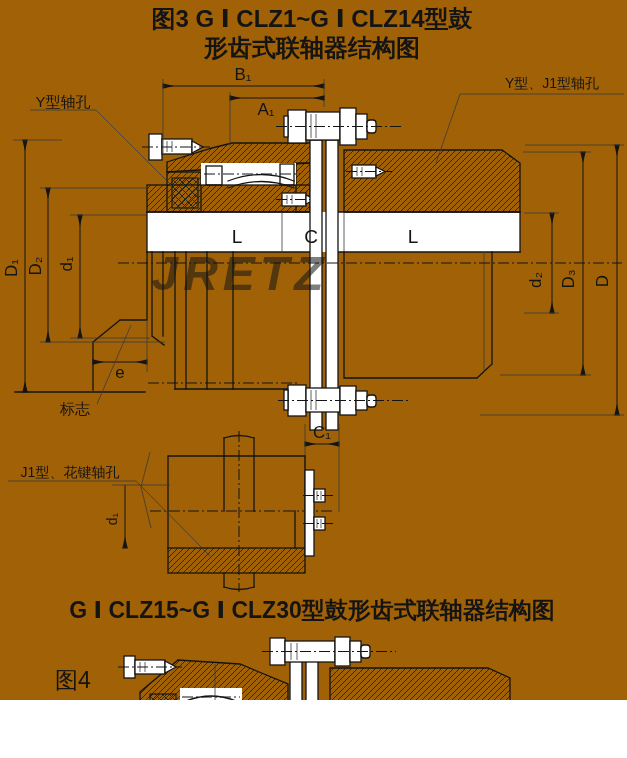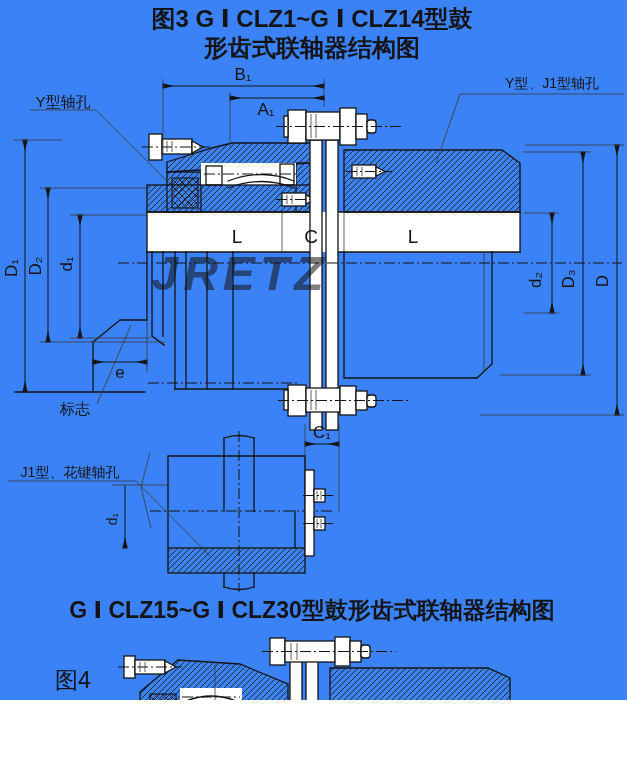--- a/index.html
+++ b/index.html
@@ -1,16 +1,16 @@
 <!DOCTYPE html>
 <html><head>
 <meta charset="utf-8">
 <style>
   html,body{margin:0;padding:0;background:#fff;}
-  #stage{position:relative;width:627px;height:700px;background:#3b82f6;overflow:hidden;
+  #stage{position:relative;width:627px;height:700px;background:#a16207;overflow:hidden;
          font-family:"Liberation Sans","DejaVu Sans",sans-serif;}
   svg{position:absolute;left:0;top:0;}
   .ln  {stroke:#141414;stroke-width:1.3;fill:none;stroke-linecap:square;}
   .thin{stroke:#3a3a3a;stroke-width:0.8;fill:none;}
   .cl  {stroke:#141414;stroke-width:1;fill:none;stroke-dasharray:11 3 2 3;}
   .dim {stroke:#141414;stroke-width:1;fill:none;}
   .hat {fill:url(#hp);stroke:#141414;stroke-width:1.3;}
   .xht {fill:url(#xp);stroke:#141414;stroke-width:1.1;}
   .wt  {fill:#ffffff;stroke:#141414;stroke-width:1.3;}
   .wx  {fill:#ffffff;stroke:none;}

